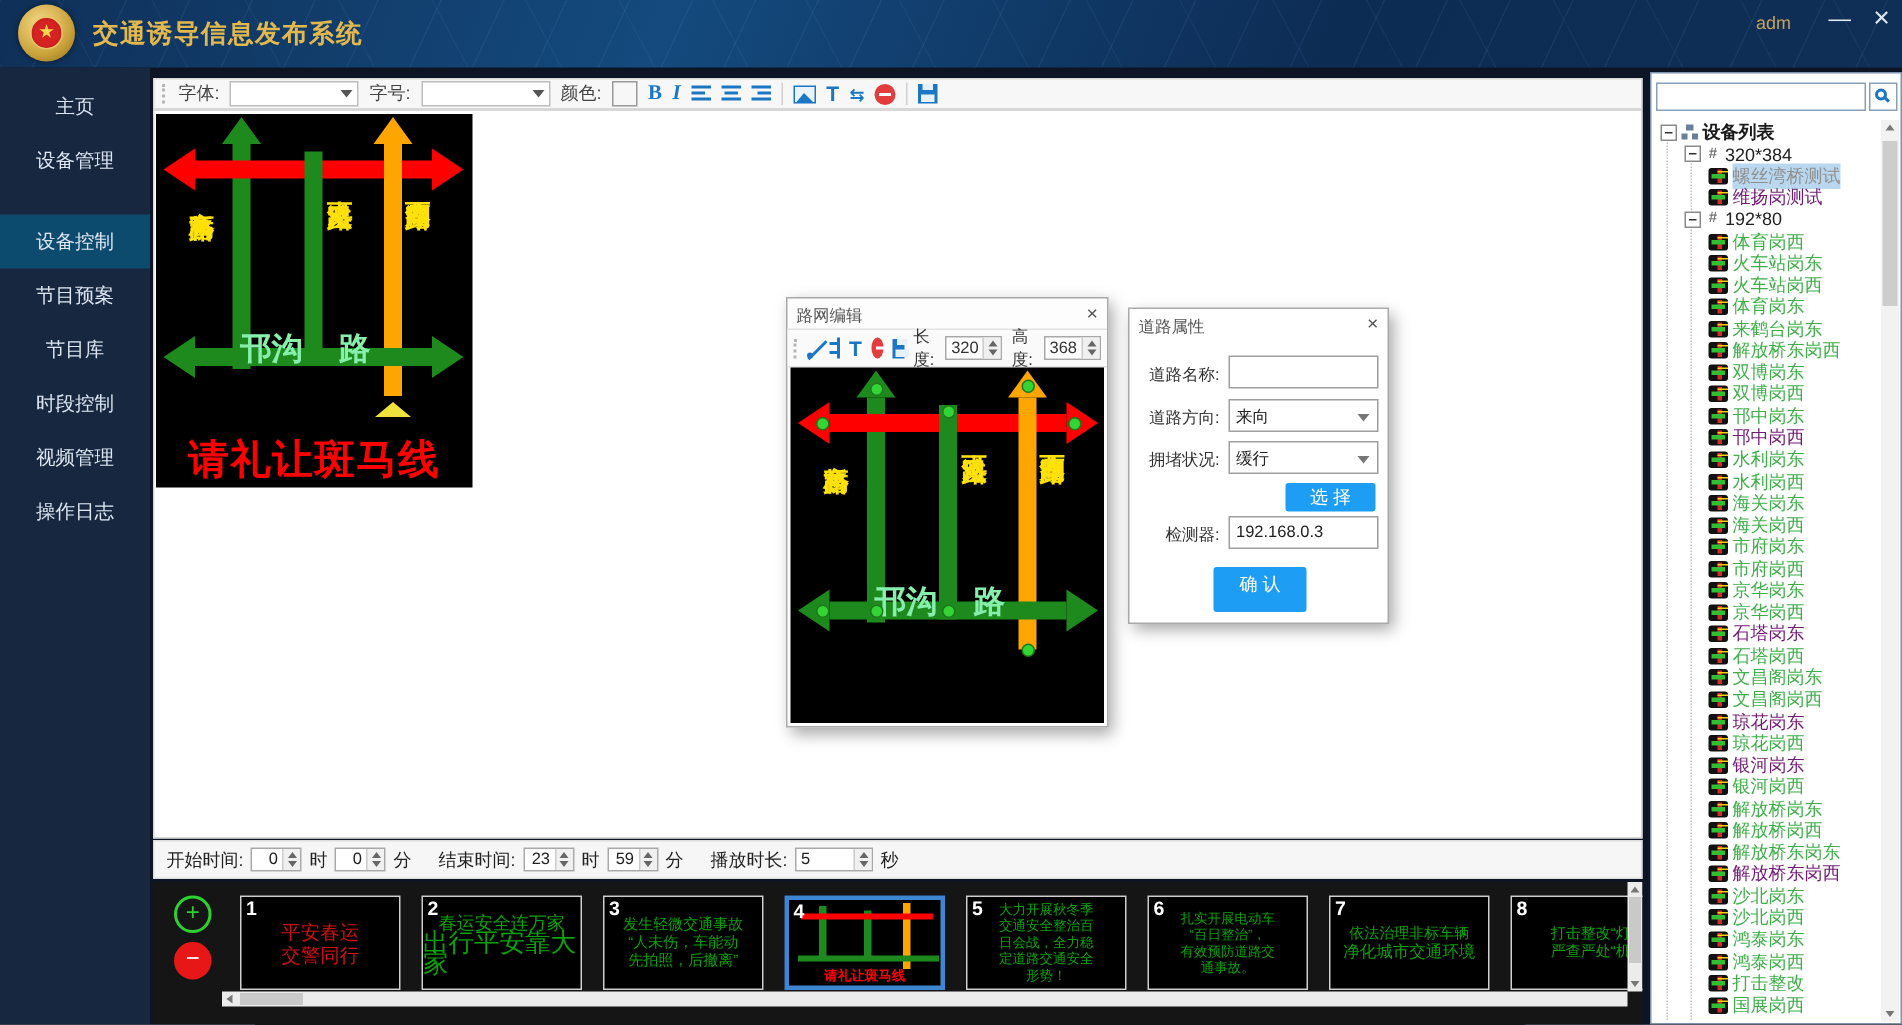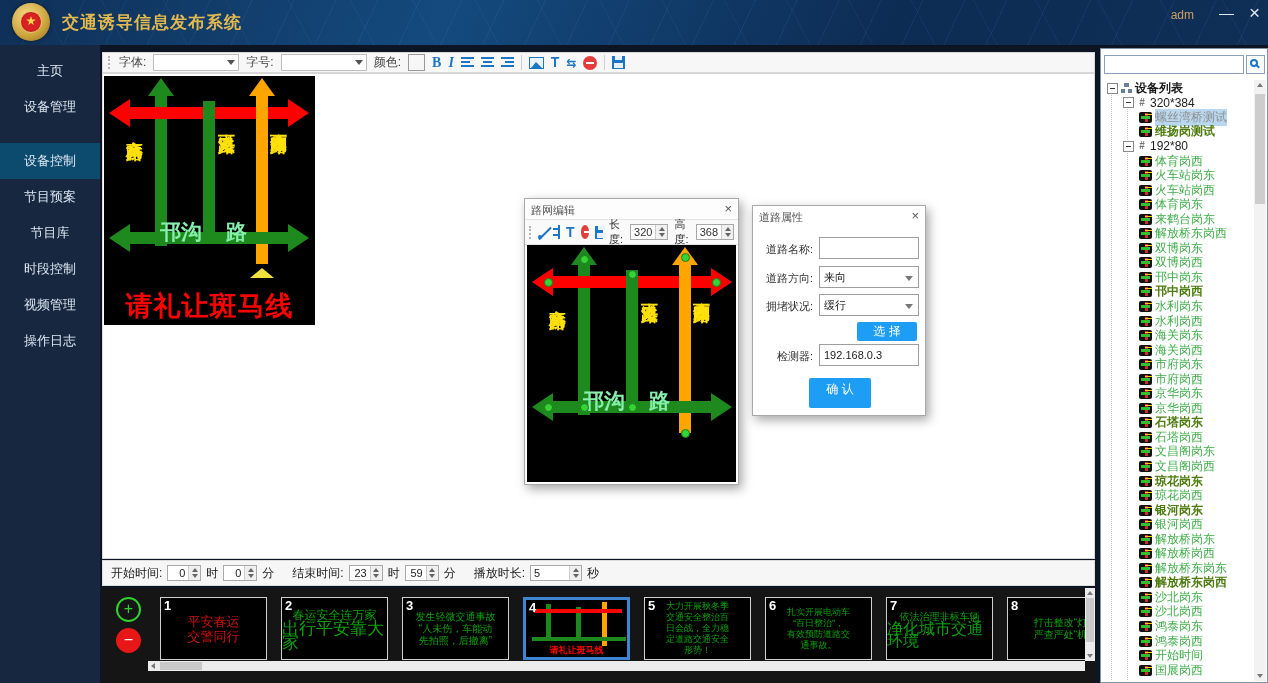--- a/index.html
+++ b/index.html
@@ -139,21 +139,21 @@
     linear-gradient(#6a8099,#6a8099) 3px 0/5px 4px no-repeat,
     linear-gradient(#6a8099,#6a8099) 0 6px/4px 4px no-repeat,
     linear-gradient(#6a8099,#6a8099) 7px 6px/4px 4px no-repeat;}
   .ico-grp{flex:none;color:#777;font-size:10px;font-weight:bold;width:10px;text-align:center;line-height:10px;}
   .ico-tl{flex:none;width:13px;height:11px;background:#111;border-radius:2px;position:relative;}
   .ico-tl::before{content:"";position:absolute;left:6px;top:1px;width:3px;height:9px;background:#d22a2a;}
   .ico-tl::after{content:"";position:absolute;left:2px;top:4px;width:9px;height:3px;background:#2fc12f;box-shadow:3px -3px 0 -1px #ffd400;}
   .t-root{color:#1a1a1a;font-weight:bold;}
   .t-grp{color:#222;}
   .t-on{color:#3fae49;}
-  .t-off{color:#4d7c0f;font-weight:bold;}
+  .t-off{color:#701a75;}
   .t-sel{background:#b9d7ee;color:#8f8f8f;}
   .rsb{position:absolute;right:1px;top:31px;bottom:1px;width:12px;background:#f2f2f2;}
   .rsb .thm{position:absolute;left:1px;right:1px;top:14px;height:110px;background:#cdcdcd;}
   .rsb .sb-up{left:3px;}
   .rsb .sb-dn{left:3px;}
 </style>
 </head>
 <body>
 
 <div id="app">
@@ -408,21 +408,21 @@
             <div style="color: rgb(10, 162, 10); font-size: 9px; line-height: 11px;">扎实开展电动车</div>
             <div style="color: rgb(10, 162, 10); font-size: 9px; line-height: 11px;">“百日整治”，</div>
             <div style="color: rgb(10, 162, 10); font-size: 9px; line-height: 11px;">有效预防道路交</div>
             <div style="color: rgb(10, 162, 10); font-size: 9px; line-height: 11px;">通事故。</div>
           </div>
         </div>
         <div class="thumb" style="left: 784px;">
           <span class="num">7</span>
           <div class="tlines">
             <div style="color: rgb(10, 162, 10); font-size: 10px; line-height: 12px;">依法治理非标车辆</div>
-            <div style="color: rgb(10, 162, 10); font-size: 16px; line-height: 12px;">净化城市交通环境</div>
+            <div style="color: rgb(10, 162, 10); font-size: 11px; line-height: 12px;">净化城市交通环境</div>
           </div>
         </div>
         <div class="thumb" style="left: 905px;">
           <span class="num">8</span>
           <div class="tlines">
             <div style="color: rgb(10, 162, 10); font-size: 10px; line-height: 12px;">打击整改“灯</div>
             <div style="color: rgb(10, 162, 10); font-size: 10px; line-height: 12px;">严查严处“机</div>
           </div>
         </div>
       </div>
@@ -599,21 +599,21 @@
         <div class="tree-row" style="padding-left: 36px;">
           <span class="ico-tl"></span>
           <span class="t-on">鸿泰岗东</span>
         </div>
         <div class="tree-row" style="padding-left: 36px;">
           <span class="ico-tl"></span>
           <span class="t-on">鸿泰岗西</span>
         </div>
         <div class="tree-row" style="padding-left: 36px;">
           <span class="ico-tl"></span>
-          <span class="t-on">开始时间</span>
+          <span class="t-on">打击整改</span>
         </div>
         <div class="tree-row" style="padding-left: 36px;">
           <span class="ico-tl"></span>
           <span class="t-on">国展岗西</span>
         </div>
       </div>
     <div class="rsb">
       <i class="sb-up"></i>
       <div class="thm"></div>
       <i class="sb-dn"></i>

